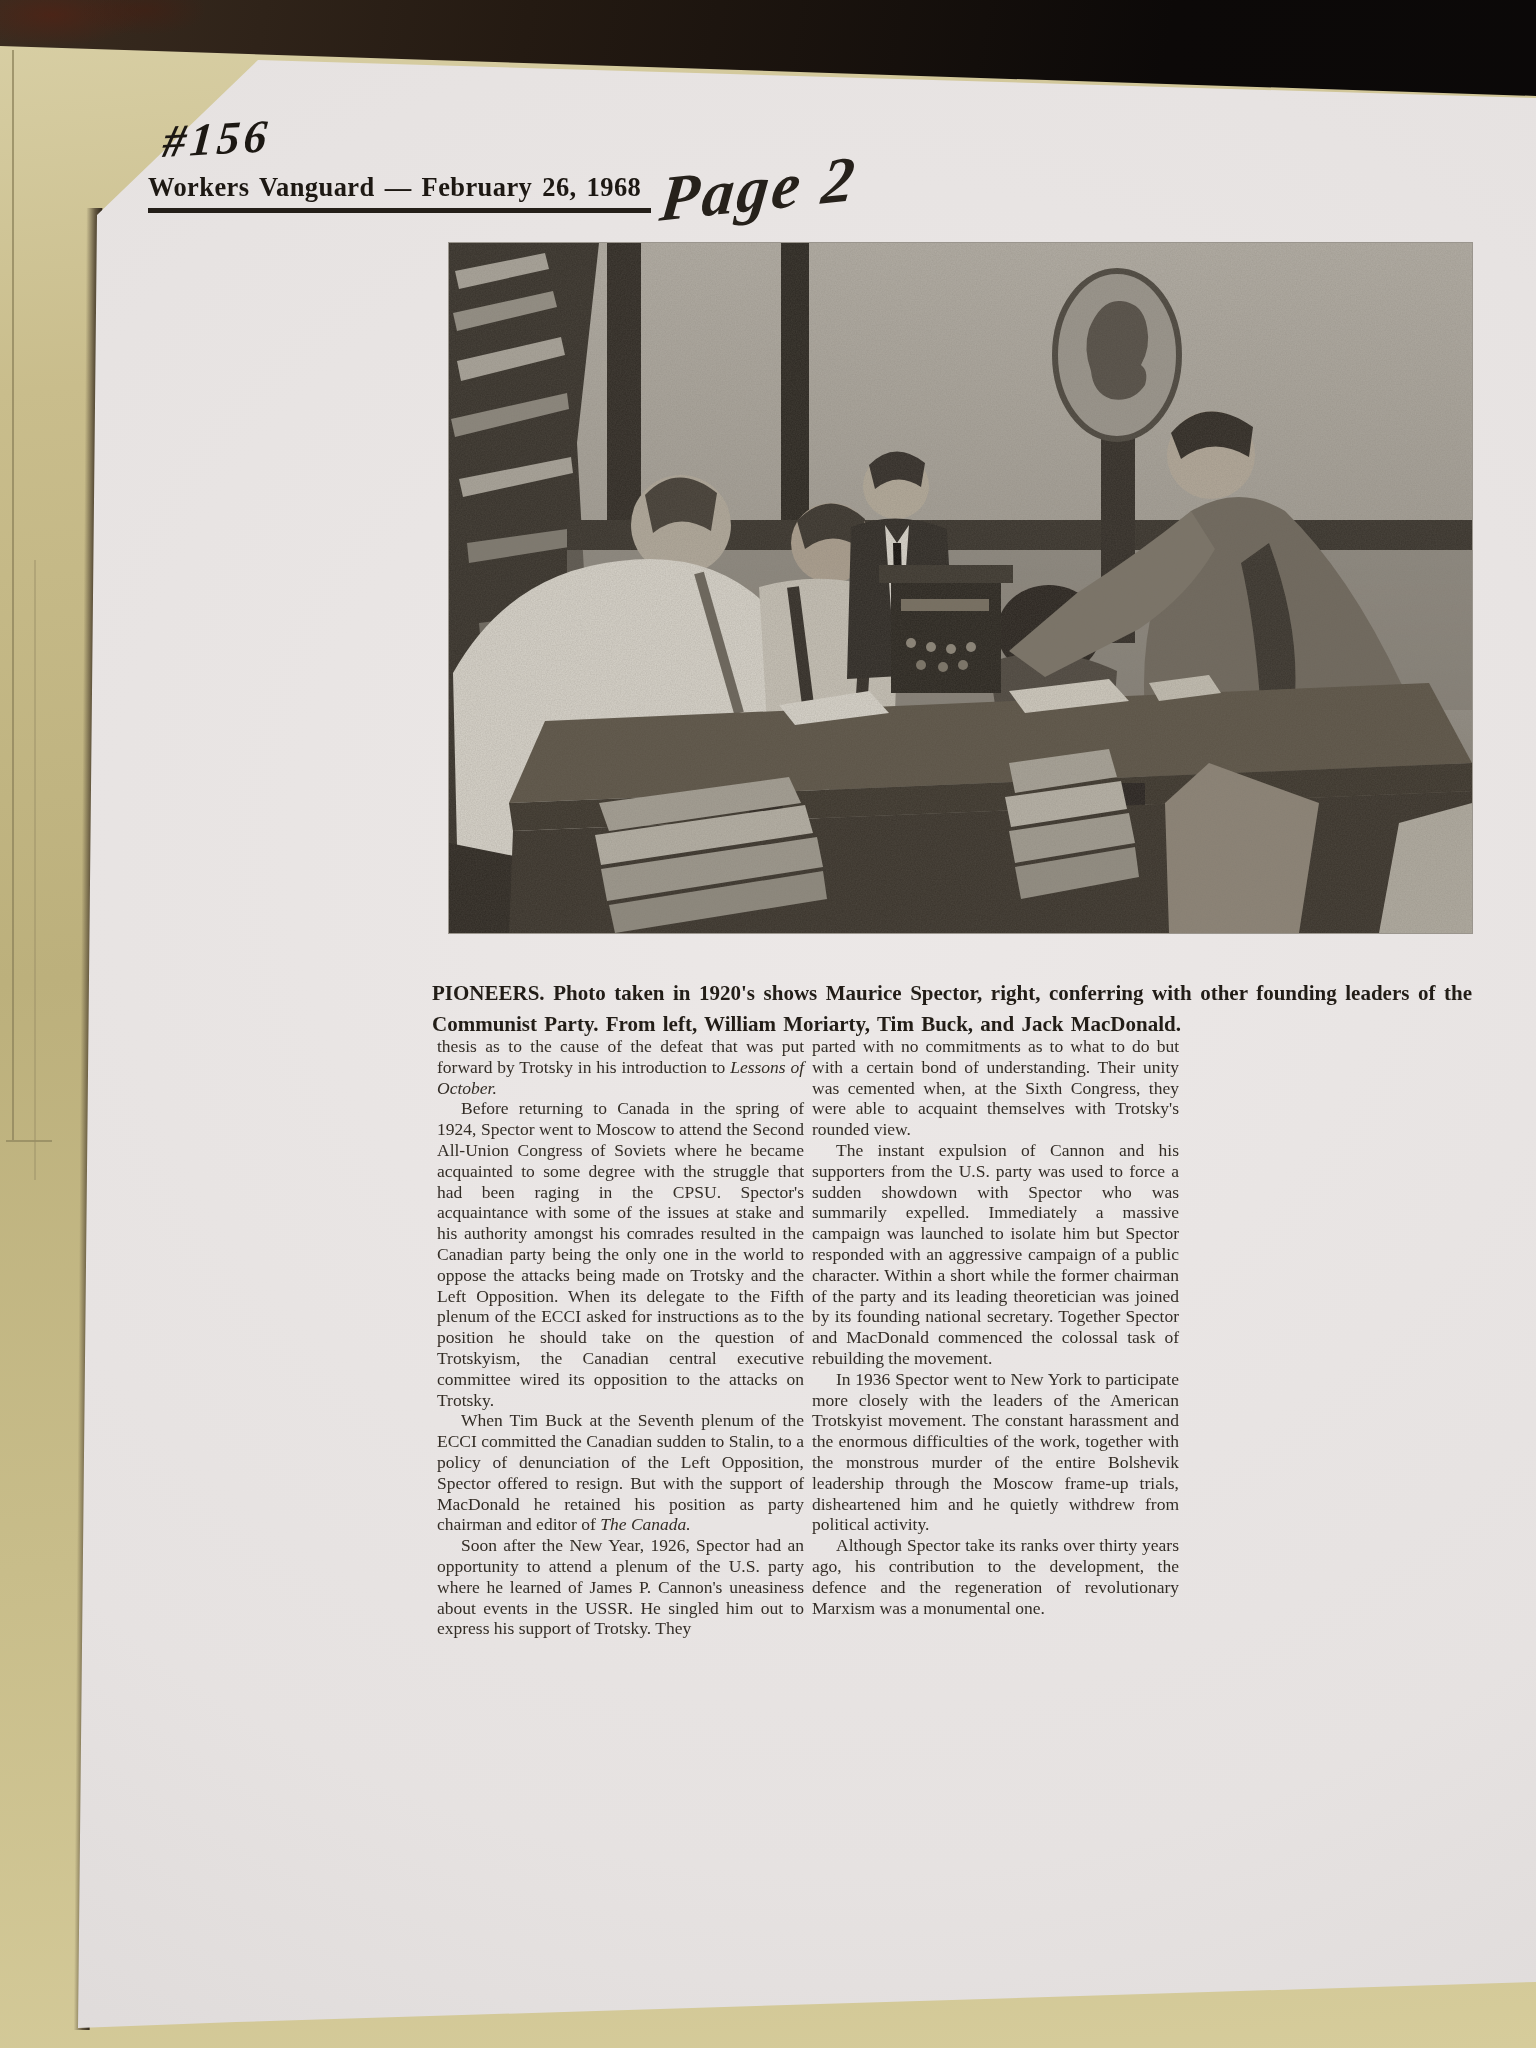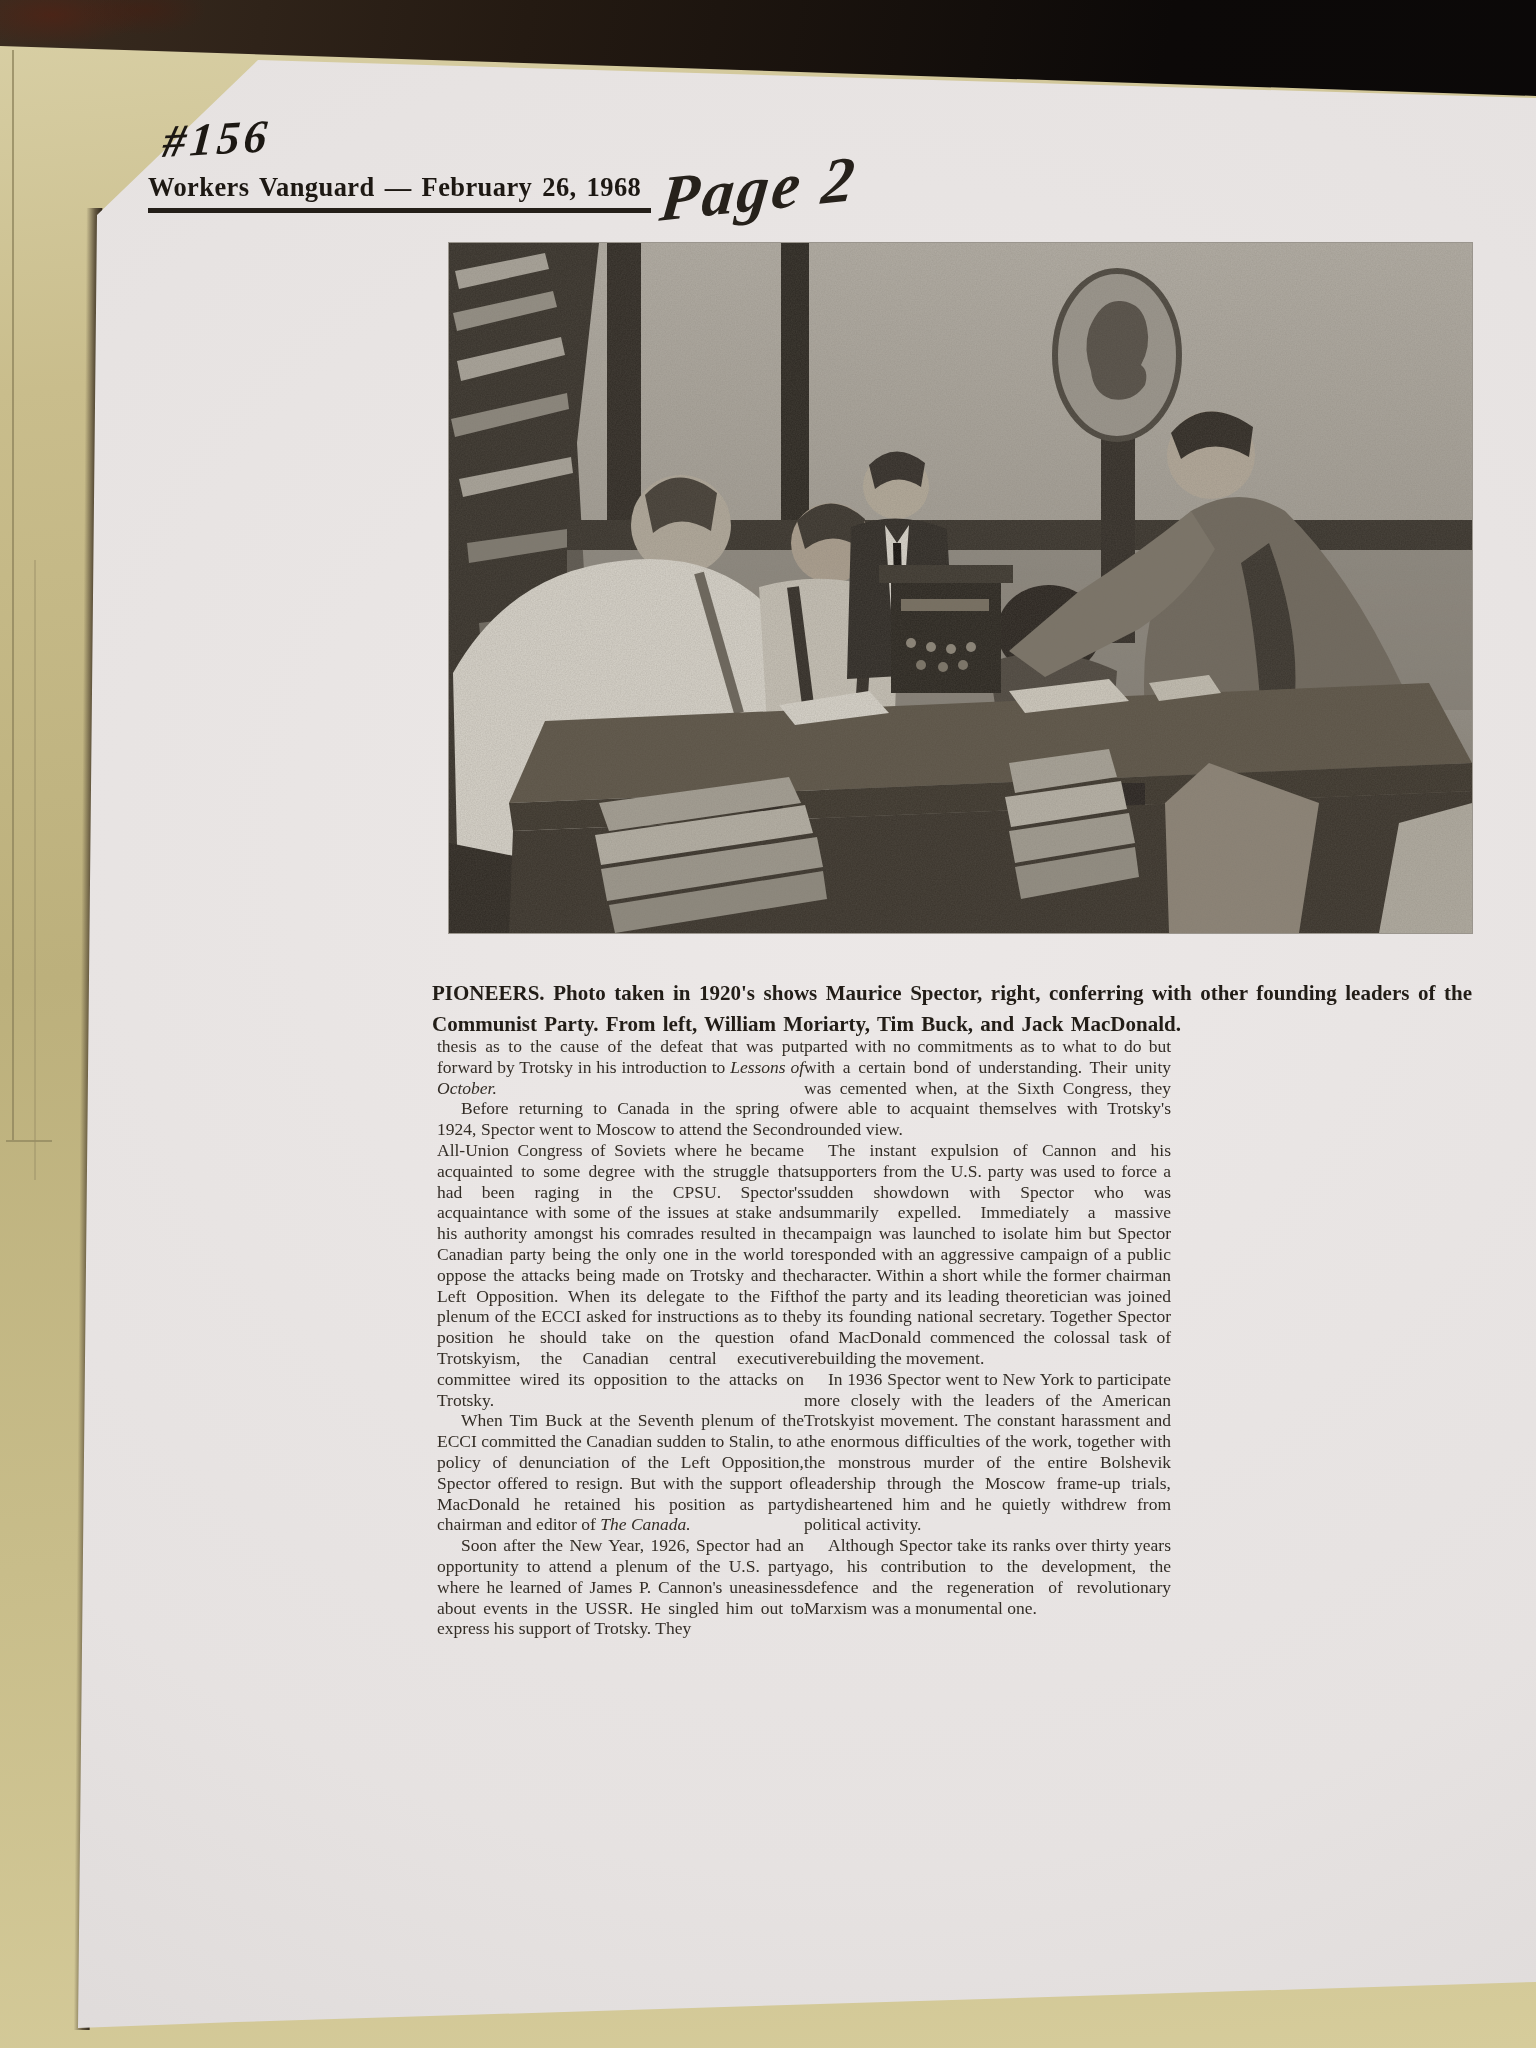--- a/index.html
+++ b/index.html
@@ -29,21 +29,21 @@
   .catalog{left:163px;top:112px;font-size:46px;font-style:italic;font-weight:bold;
            letter-spacing:4px;color:#1c1813;transform:rotate(-3deg) skewX(-8deg);}
   .masthead{left:148px;top:172px;font-size:26.5px;font-weight:bold;color:#1d1813;
             letter-spacing:.4px;word-spacing:3px;border-bottom:5px solid #241f19;
             padding:0 10px 5px 0;}
   .pagenote{left:660px;top:152px;font-size:64px;font-style:italic;font-weight:bold;
             color:#26211b;transform:rotate(-6deg) skewX(-12deg);letter-spacing:3px;}
   .photo{left:449px;top:243px;width:1023px;height:690px;outline:1px solid #9a958d;}
   .caption{left:432px;top:946px;width:1040px;font-size:21px;font-weight:bold;color:#221d17;
            line-height:31px;text-align:justify;word-spacing:2px;margin-top:32px;}
-  .columns{left:437px;top:1036px;width:742px;display:flex;color:#332d26;}
+  .columns{left:437px;top:1036px;width:742px;display:flex;gap:8px;color:#332d26;}
   .col{width:367px;font-size:17.5px;line-height:20.8px;text-align:justify;}
   .para{margin:0;}
   .para.indent{text-indent:24px;}
   .ital{font-style:italic;}
 </style>
 </head>
 <body>
 
 <div class="stage">
   <div class="abs maroon-a"></div>

